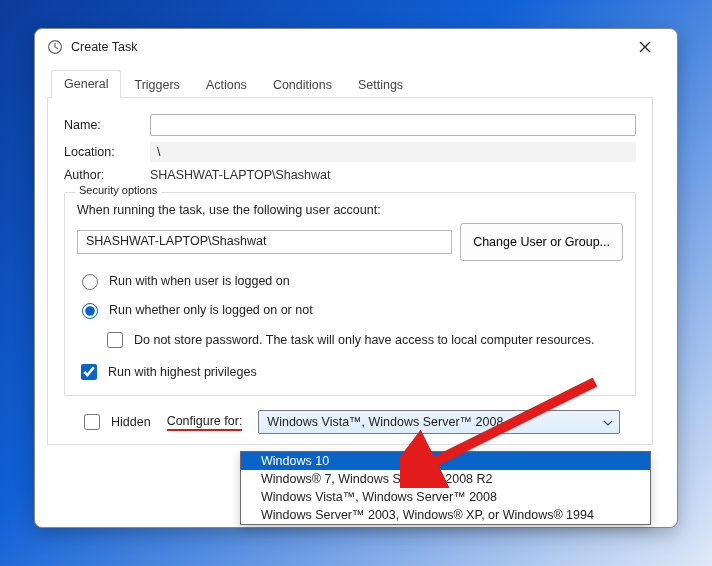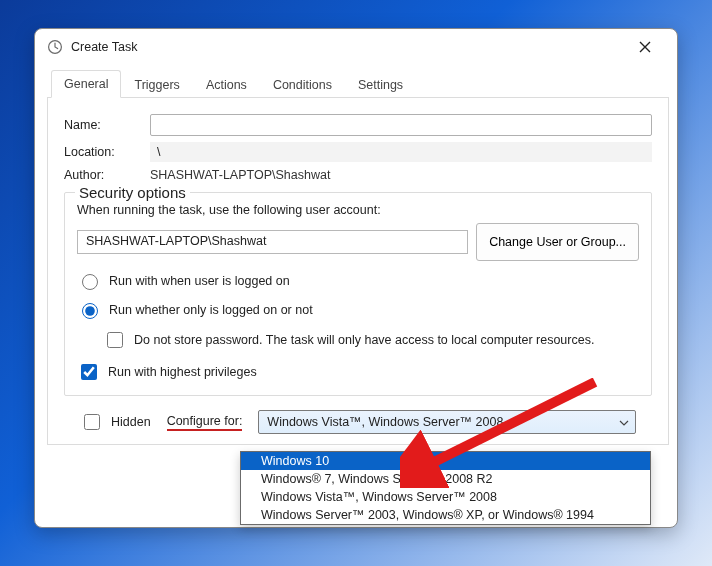--- a/index.html
+++ b/index.html
@@ -36,21 +36,21 @@
   .titlebar .spacer { flex: 1; }
   .closebtn {
     width: 44px; height: 28px;
     display:flex;align-items:center;justify-content:center;
     border-radius:4px;
   }
   .closebtn svg { width:12px;height:12px; }
 
   .client {
     flex: 1;
-    padding: 6px 8px 12px 12px;
+    padding: 6px 24px 12px 12px;
     position: relative;
   }
   .tabs {
     display:flex; align-items:flex-end;
     border-bottom:1px solid #dcdcdc;
     padding-left: 4px;
     gap: 0;
   }
   .tab {
     padding: 6px 12px 6px 12px;
@@ -91,21 +91,21 @@
 
   .fieldset {
     border:1px solid #dcdcdc;
     border-radius:2px;
     padding: 10px 12px 12px 12px;
     margin-top: 10px;
     position:relative;
   }
   .fieldset .legend {
     position:absolute; top:-9px; left:10px;
-    background:#fff; padding:0 4px; font-size:15px;
+    background:#fff; padding:0 4px; font-size:11px;
   }
   .secrow { display:flex; align-items:center; gap:8px; margin-top:6px; }
   .userbox {
     flex:1;
     border:1px solid #b8b8b8;
     height:24px;
     padding:3px 8px;
     background:#fff;
   }
   .btn {

